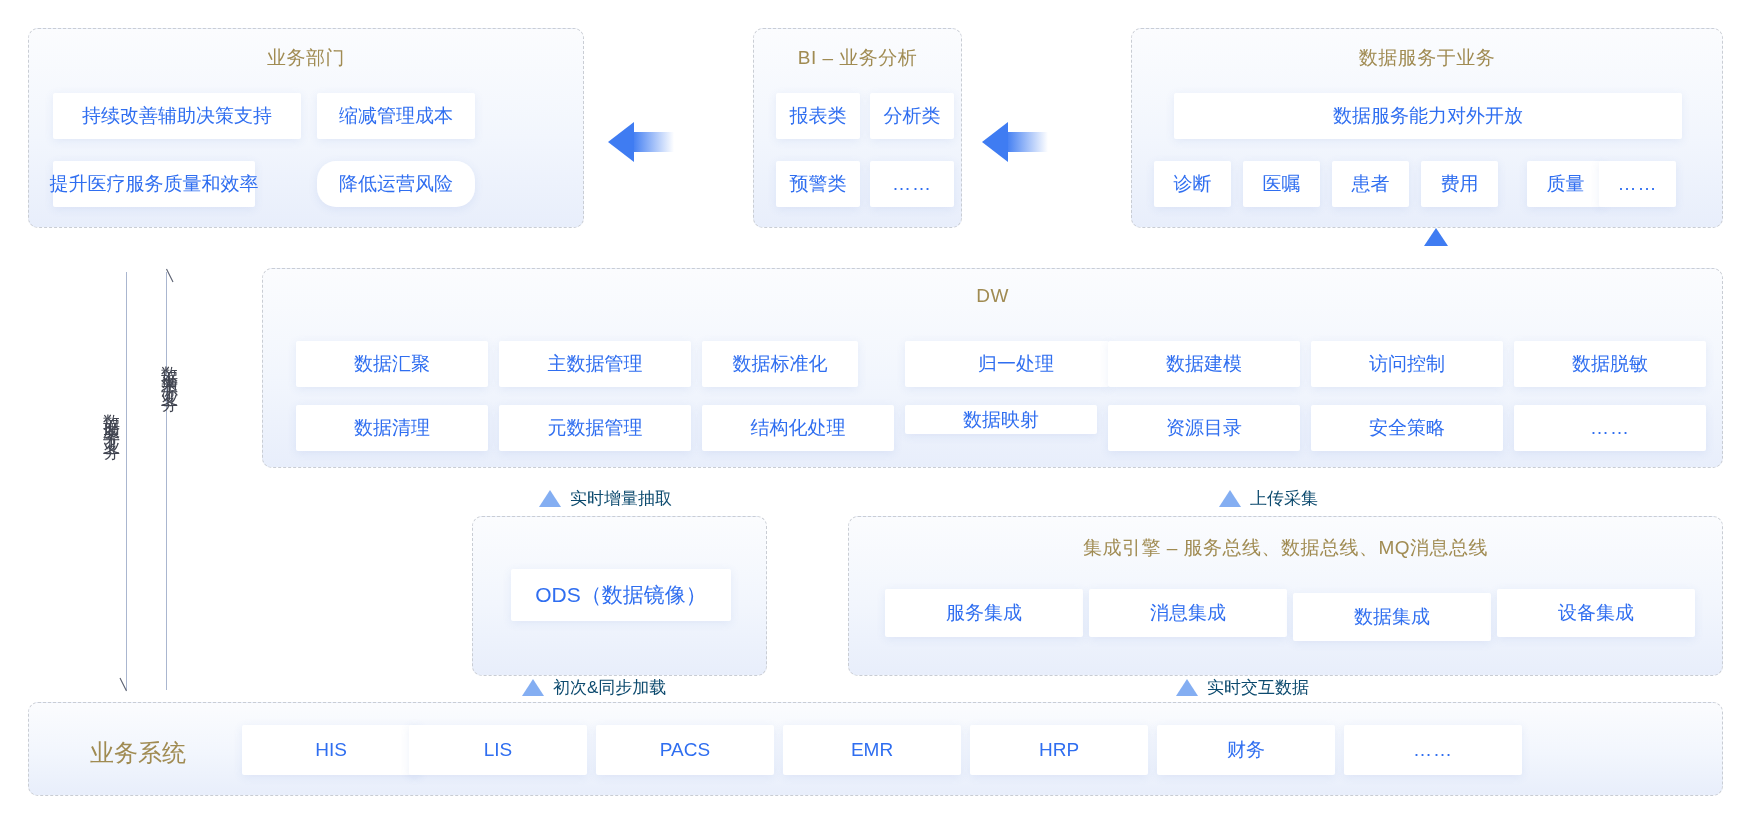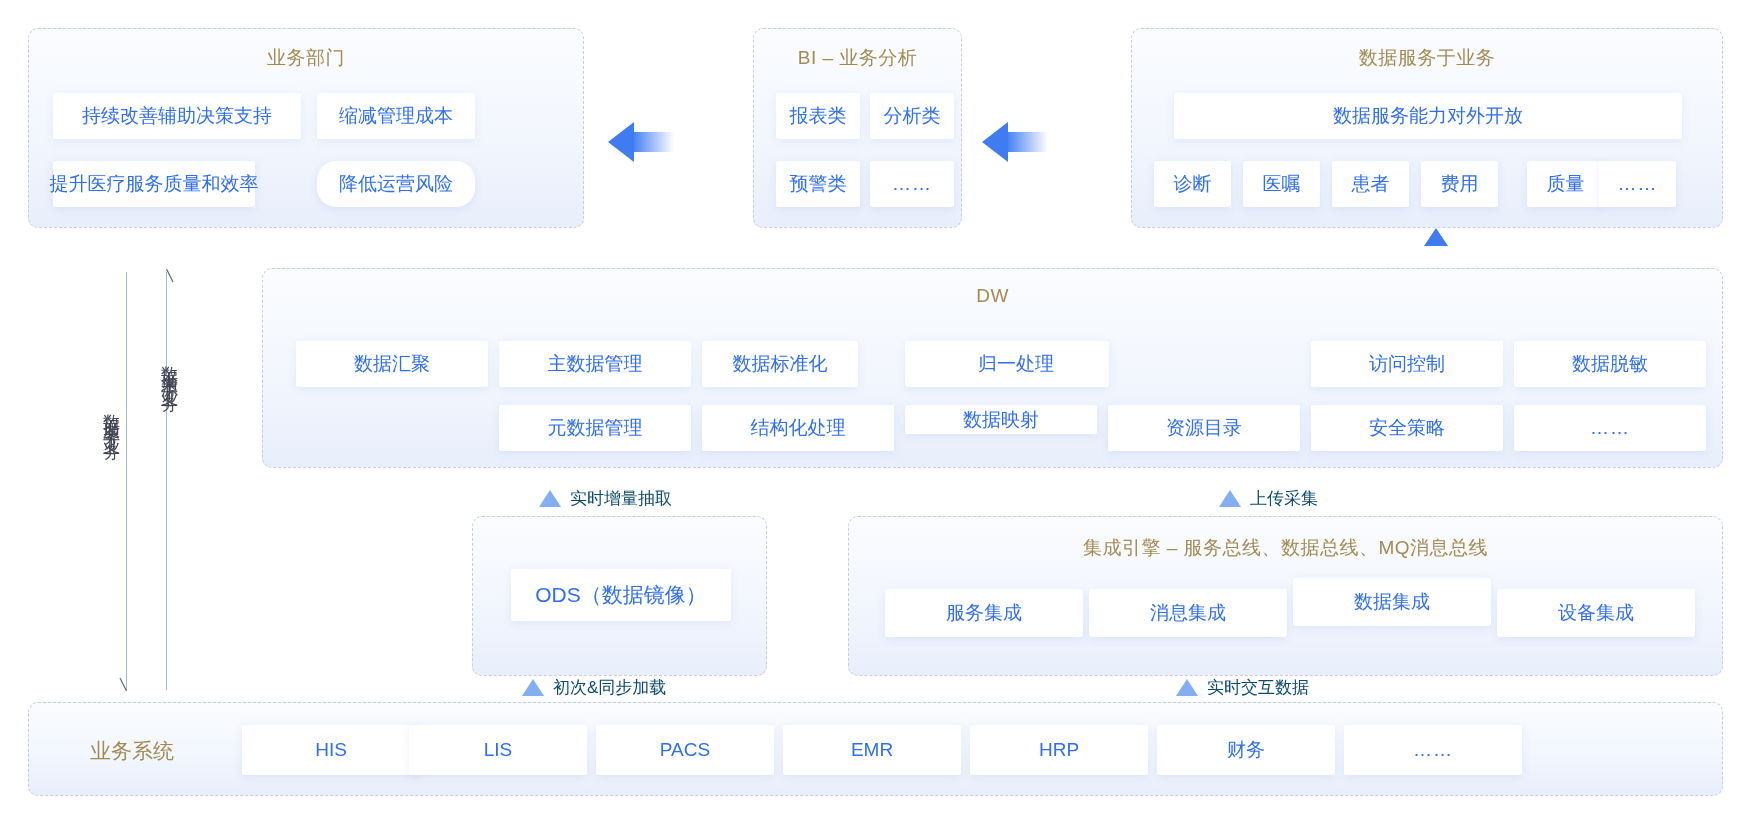--- a/index.html
+++ b/index.html
@@ -93,21 +93,21 @@
     font-family: "Liberation Serif", "DejaVu Serif", serif;
     white-space: nowrap;
   }
   .vtip { position: absolute; }
   .vtip svg { display: block; }
 
   
   .sys-label {
     position: absolute;
     color: #a08b52;
-    font-size: 21px;
+    font-size: 24px;
     white-space: nowrap;
     font-family: Liberation Serif, serif;
   }
 </style>
 </head>
 <body>
 
 <div id="stage">
 
   <div class="panel" style="left:28px; top:28px; width:556px; height:200px;">
@@ -149,23 +149,25 @@
 
   <div class="up-tri-solid" style="left:1424px; top:228px;"></div>
 
   <div class="panel" style="left:262px; top:268px; width:1461px; height:200px;">
     <div class="panel-title" style="top:16px;">DW</div>
 
     <div class="chip" style="left:33px; top:72px; width:192px; height:46px;">数据汇聚</div>
     <div class="chip" style="left:236px; top:72px; width:192px; height:46px;">主数据管理</div>
     <div class="chip" style="left:439px; top:72px; width:156px; height:46px;">数据标准化</div>
     <div class="chip" style="left:642px; top:72px; width:204px; height:46px;padding-left:18px;">归一处理</div>
+    <div class="chip" style="left:845px; top:72px; width:192px; height:46px;">数据建模</div>
     <div class="chip" style="left:1048px; top:72px; width:192px; height:46px;">访问控制</div>
     <div class="chip" style="left:1251px; top:72px; width:192px; height:46px;">数据脱敏</div>
 
+    <div class="chip" style="left:33px; top:136px; width:192px; height:46px;">数据清理</div>
     <div class="chip" style="left:236px; top:136px; width:192px; height:46px;">元数据管理</div>
     <div class="chip" style="left:439px; top:136px; width:192px; height:46px;">结构化处理</div>
     <div class="chip" style="left:642px; top:136px; width:192px; height:29px;">数据映射</div>
     <div class="chip" style="left:845px; top:136px; width:192px; height:46px;">资源目录</div>
     <div class="chip" style="left:1048px; top:136px; width:192px; height:46px;">安全策略</div>
     <div class="chip dots" style="left:1251px; top:136px; width:192px; height:46px;">……</div>
   </div>
 
   <div class="anno" style="left:539px; top:487px;">
     <span class="tri"></span>
@@ -178,21 +180,21 @@
   </div>
 
   <div class="panel" style="left:472px; top:516px; width:295px; height:160px;">
     <div class="chip" style="left:38px; top:52px; width:220px; height:52px; font-size:21px;">ODS（数据镜像）</div>
   </div>
 
   <div class="panel" style="left:848px; top:516px; width:875px; height:160px;">
     <div class="panel-title" style="top:18px;">集成引擎 – 服务总线、数据总线、MQ消息总线</div>
     <div class="chip" style="left:36px; top:72px; width:198px; height:48px;">服务集成</div>
     <div class="chip" style="left:240px; top:72px; width:198px; height:48px;">消息集成</div>
-    <div class="chip" style="left:444px; top:61px; width:198px; height:48px;">数据集成</div>
+    <div class="chip" style="left:444px; top:76px; width:198px; height:48px;">数据集成</div>
     <div class="chip" style="left:648px; top:72px; width:198px; height:48px;">设备集成</div>
   </div>
 
   <div class="anno" style="left:522px; top:676px;">
     <span class="tri"></span>
     <span>初次&amp;同步加载</span>
   </div>
 
   <div class="anno" style="left:1176px; top:676px;">
     <span class="tri"></span>

